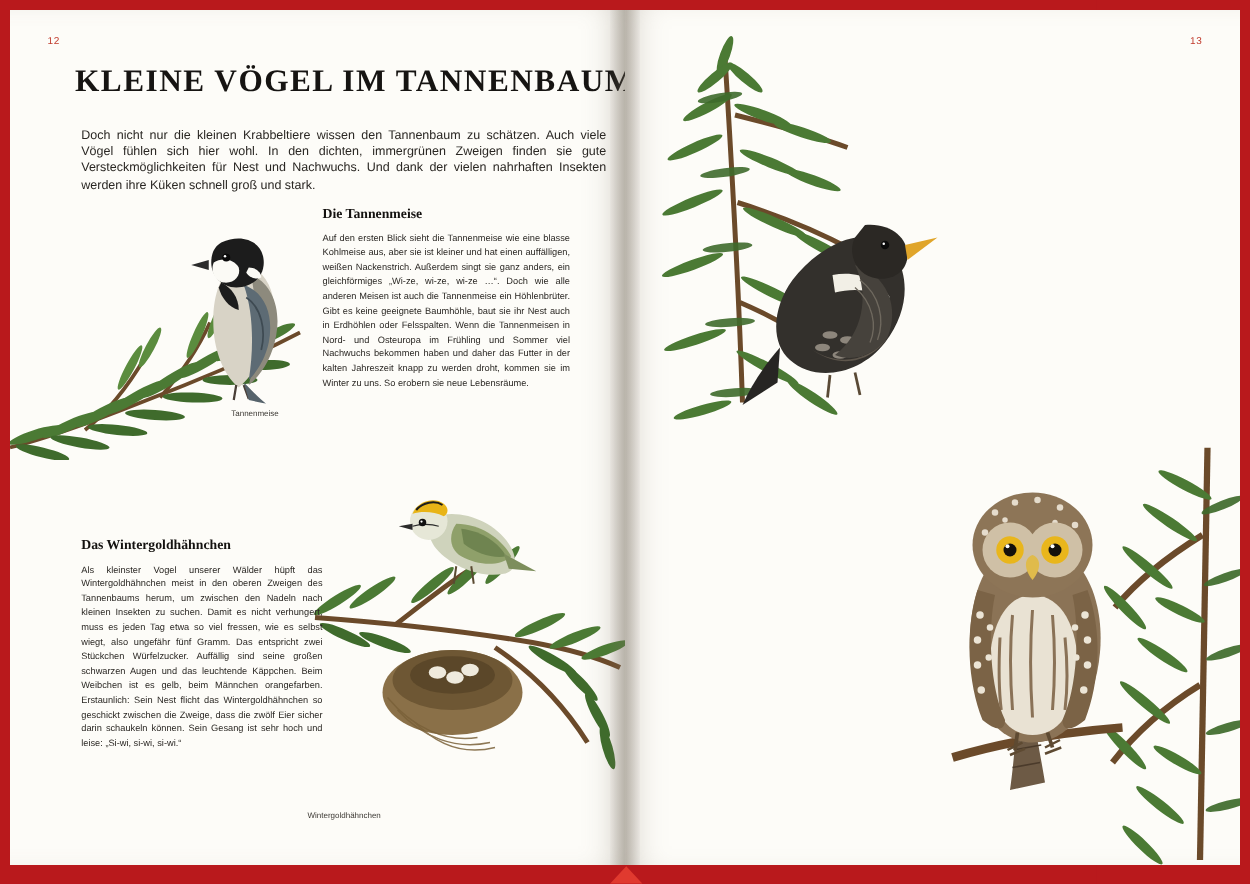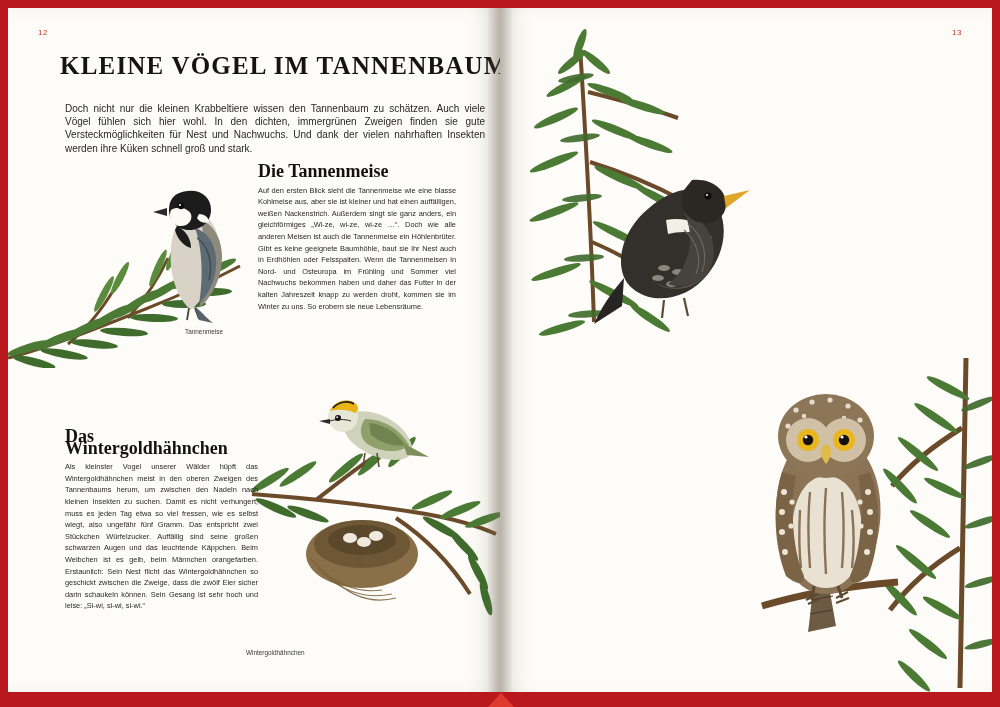--- a/index.html
+++ b/index.html
@@ -77,21 +77,21 @@
     font-family: "Liberation Sans", sans-serif;
     font-size: 10px;
     line-height: 13.2px;
     color: #2a2723;
     text-align: justify;
   }
 
   h2.subhead {
     margin: 0 0 7px 0;
     font-family: "Liberation Serif", serif;
-    font-size: 18px;
+    font-size: 11px;
     font-weight: bold;
     color: #141210;
   }
   .body-col {
     position: absolute;
     font-family: "Liberation Sans", sans-serif;
     font-size: 7.4px;
     line-height: 11.6px;
     color: #2a2723;
     text-align: justify;

